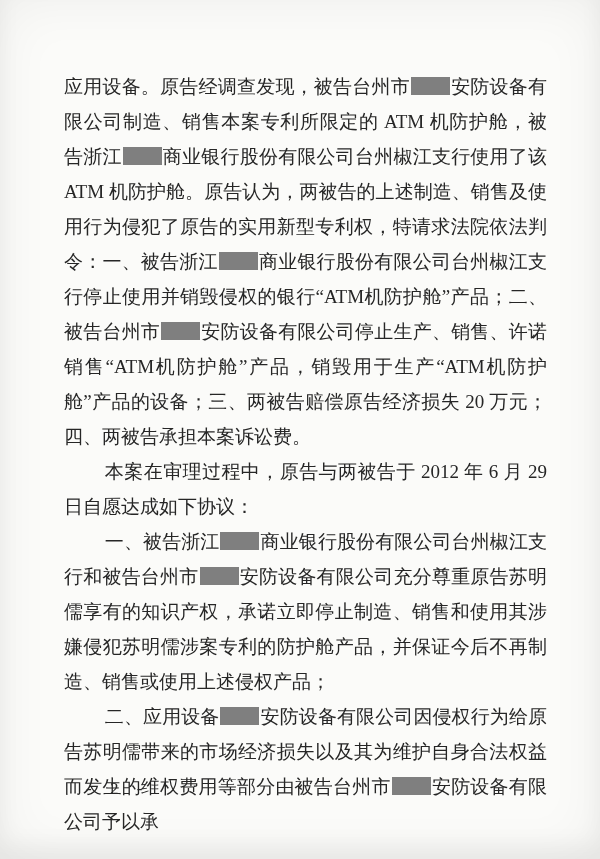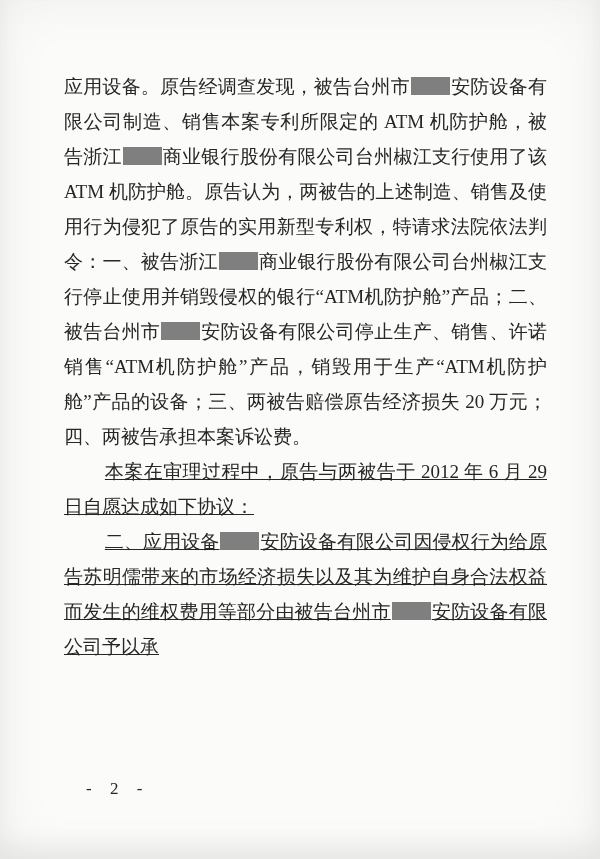--- a/index.html
+++ b/index.html
@@ -23,21 +23,21 @@
   .doc-body{
     position:absolute;
     left:64px; top:69px; width:483px;
     font-size:19px;
     line-height:35px;
     color:var(--ink);
     text-align:justify;
     text-justify:inter-character;
   }
   p.para{ margin:0; padding:0; }
-  p.indent{ text-indent:2.15em;text-decoration:underline; }
+  p.indent{ text-indent:2.15em; }
   .redaction{
     display:inline-block;
     width:39px; height:18px;
     background:var(--redaction);
     vertical-align:-2px;
     margin:0 1px;
   }
   .footer{
     position:absolute;
     left:86px; top:779px;
@@ -46,16 +46,17 @@
     color:var(--ink);
   }
 </style>
 </head>
 <body>
 
 <div class="page">
   <div class="doc-body" id="doc-body">
       <p class="para"><span>应用设备。原告经调查发现，被告台州市</span><span class="redaction"></span><span>安防设备有限公司制造、销售本案专利所限定的 ATM 机防护舱，被告浙江</span><span class="redaction"></span><span>商业银行股份有限公司台州椒江支行使用了该 ATM 机防护舱。原告认为，两被告的上述制造、销售及使用行为侵犯了原告的实用新型专利权，特请求法院依法判令：一、被告浙江</span><span class="redaction"></span><span>商业银行股份有限公司台州椒江支行停止使用并销毁侵权的银行“ATM机防护舱”产品；二、被告台州市</span><span class="redaction"></span><span>安防设备有限公司停止生产、销售、许诺销售“ATM机防护舱”产品，销毁用于生产“ATM机防护舱”产品的设备；三、两被告赔偿原告经济损失 20 万元；四、两被告承担本案诉讼费。</span></p>
       <p class="para indent"><span>本案在审理过程中，原告与两被告于 2012 年 6 月 29 日自愿达成如下协议：</span></p>
+      <p class="para indent"><span>一、被告浙江</span><span class="redaction"></span><span>商业银行股份有限公司台州椒江支行和被告台州市</span><span class="redaction"></span><span>安防设备有限公司充分尊重原告苏明儒享有的知识产权，承诺立即停止制造、销售和使用其涉嫌侵犯苏明儒涉案专利的防护舱产品，并保证今后不再制造、销售或使用上述侵权产品；</span></p>
       <p class="para indent"><span>二、应用设备</span><span class="redaction"></span><span>安防设备有限公司因侵权行为给原告苏明儒带来的市场经济损失以及其为维护自身合法权益而发生的维权费用等部分由被告台州市</span><span class="redaction"></span><span>安防设备有限公司予以承</span></p>
     </div>
   <div class="footer">- 2 -</div>
 </div>
 
 </body></html>

